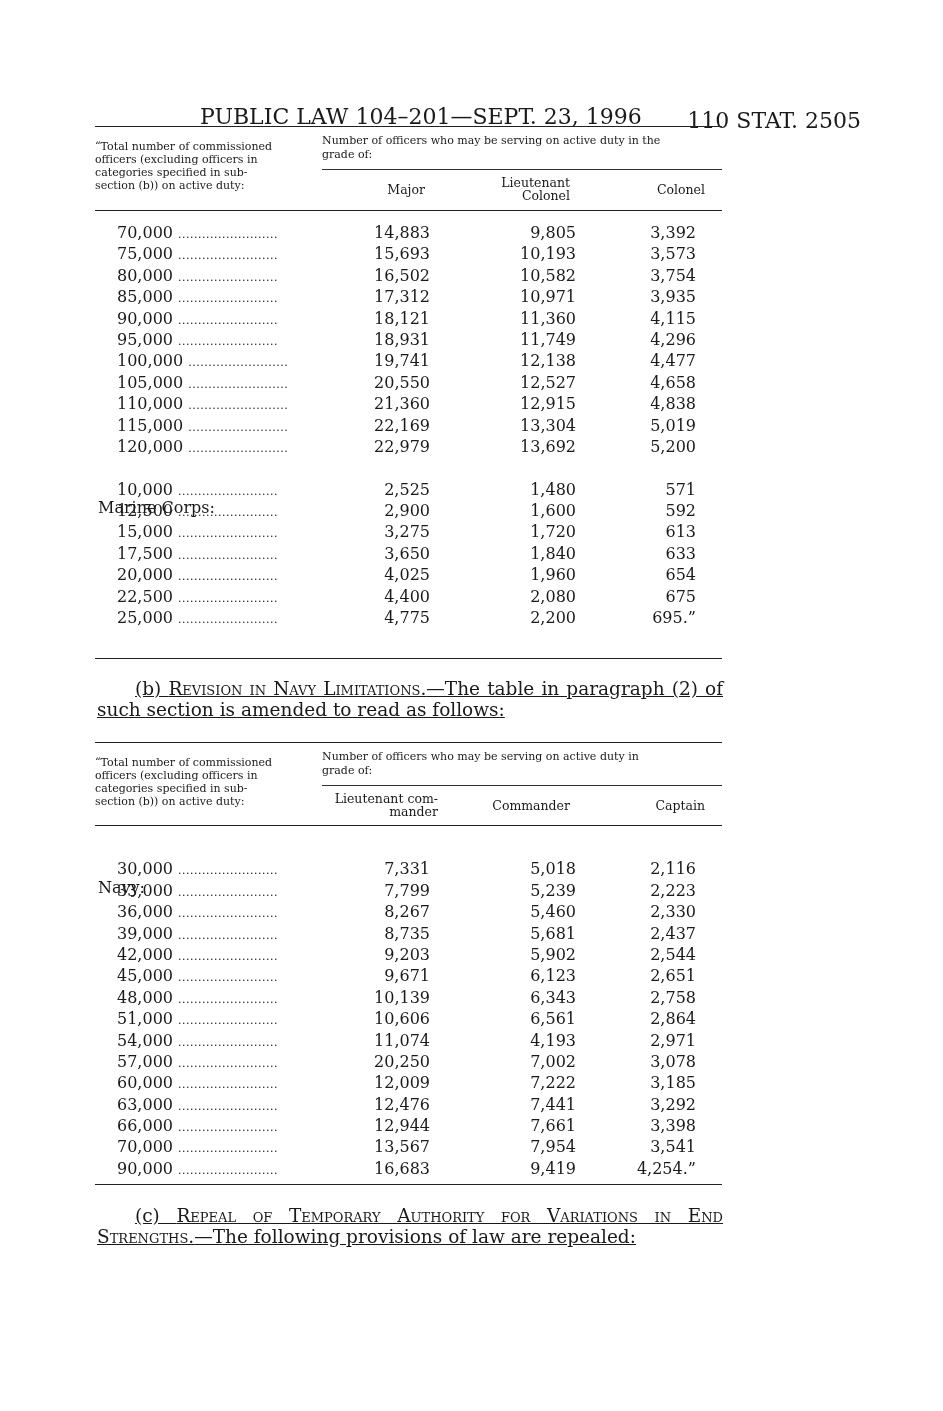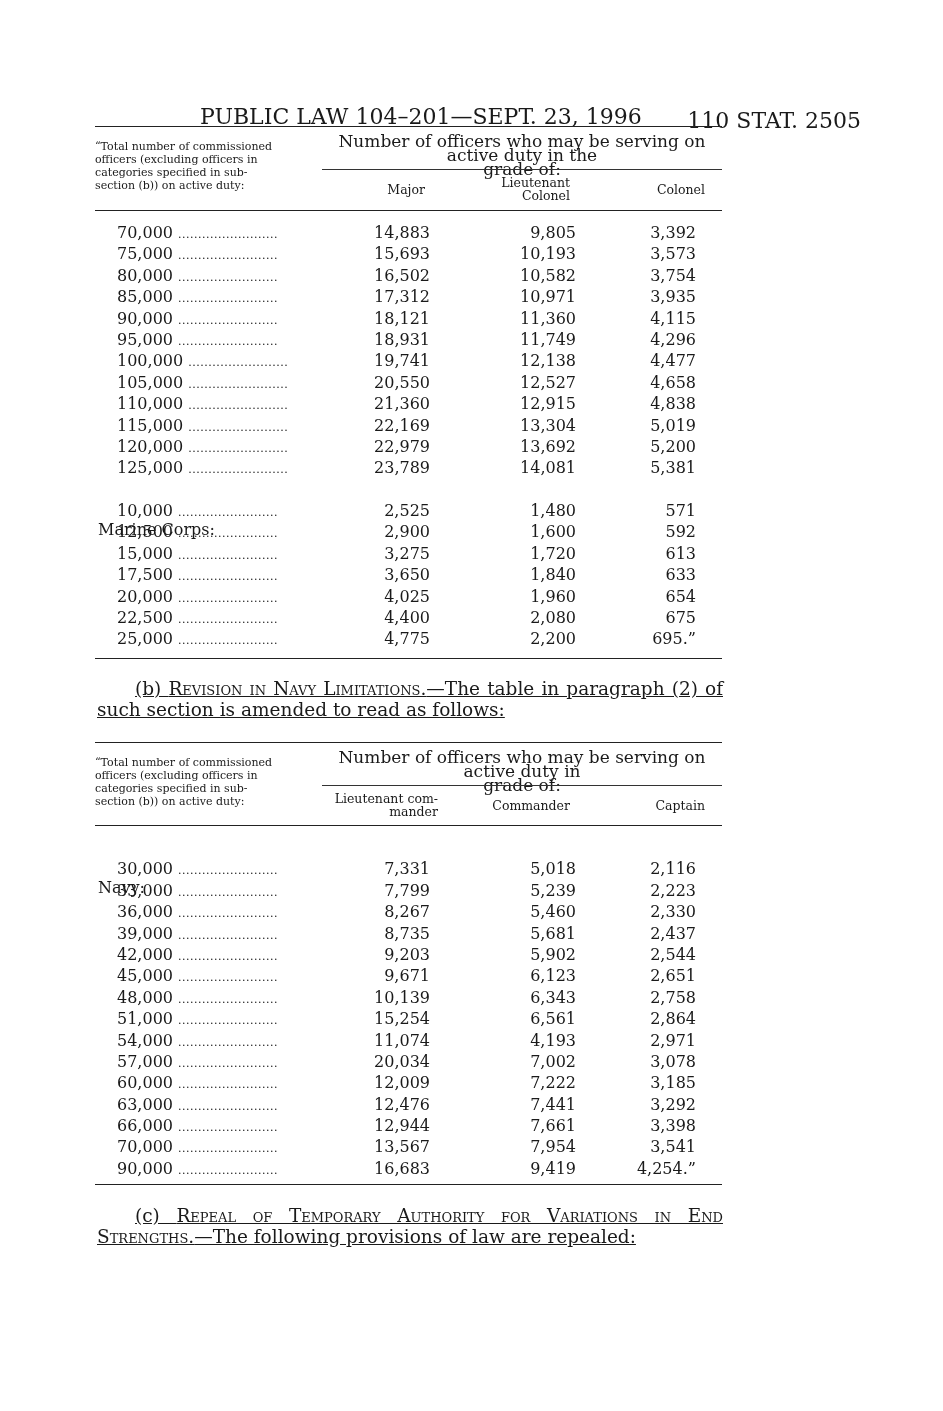--- a/index.html
+++ b/index.html
@@ -16,22 +16,22 @@
   .header .title { position: absolute; left: 0; top: 0; }
   .header .stat { position: absolute; right: 0; top: 4px; }
 
   .tbl { position: absolute; left: 95px; width: 627px; }
   .rule { position: absolute; left: 0; right: 0; height: 0; border-top: 1.5px solid #222; }
   .hdr-left {
     position: absolute; left: 0; width: 220px; text-align: left;
     font-size: 11px; line-height: 13px;
   }
   .hdr-group {
-    position: absolute; left: 227px; right: 0; text-align: center;
-    font-size: 17px; line-height: 14px;
+    position: absolute; left: 227px; right: 0; text-align: left;
+    font-size: 11px; line-height: 14px;
   }
   .hdr-sub { position: absolute; left: 227px; right: 0; border-top: 1px solid #333; }
   .colhdr {
     position: absolute; text-align: right; font-size: 12.5px; line-height: 13px;
   }
   .rows { position: absolute; left: 0; right: 0; }
   .row { position: relative; height: 21.4px; font-size: 16px; line-height: 21px; }
   .row .lbl { position: absolute; left: 22px; white-space: nowrap; }
   .row .lbl .dots { letter-spacing: 0.5px; font-size: 11px; }
   .row .v { position: absolute; text-align: right; }
@@ -140,26 +140,20 @@
           <span class="v c1">22,169</span>
           <span class="v c2">13,304</span>
           <span class="v c3">5,019</span>
         </div>
         <div class="row">
           <span class="lbl"><span>120,000</span> <span class="dots">.........................</span></span>
           <span class="v c1">22,979</span>
           <span class="v c2">13,692</span>
           <span class="v c3">5,200</span>
         </div>
-        <div class="row">
-          <span class="lbl"><span>125,000</span> <span class="dots">.........................</span></span>
-          <span class="v c1">23,789</span>
-          <span class="v c2">14,081</span>
-          <span class="v c3">5,381</span>
-        </div>
         <div class="row section">
           <span class="lbl">Marine Corps:</span>
         </div>
         <div class="row">
           <span class="lbl"><span>10,000</span> <span class="dots">.........................</span></span>
           <span class="v c1">2,525</span>
           <span class="v c2">1,480</span>
           <span class="v c3">571</span>
         </div>
         <div class="row">
@@ -271,33 +265,33 @@
           <span class="v c3">2,651</span>
         </div>
         <div class="row">
           <span class="lbl"><span>48,000</span> <span class="dots">.........................</span></span>
           <span class="v c1">10,139</span>
           <span class="v c2">6,343</span>
           <span class="v c3">2,758</span>
         </div>
         <div class="row">
           <span class="lbl"><span>51,000</span> <span class="dots">.........................</span></span>
-          <span class="v c1">15,254</span>
+          <span class="v c1">10,606</span>
           <span class="v c2">6,561</span>
           <span class="v c3">2,864</span>
         </div>
         <div class="row">
           <span class="lbl"><span>54,000</span> <span class="dots">.........................</span></span>
           <span class="v c1">11,074</span>
           <span class="v c2">4,193</span>
           <span class="v c3">2,971</span>
         </div>
         <div class="row">
           <span class="lbl"><span>57,000</span> <span class="dots">.........................</span></span>
-          <span class="v c1">20,034</span>
+          <span class="v c1">20,250</span>
           <span class="v c2">7,002</span>
           <span class="v c3">3,078</span>
         </div>
         <div class="row">
           <span class="lbl"><span>60,000</span> <span class="dots">.........................</span></span>
           <span class="v c1">12,009</span>
           <span class="v c2">7,222</span>
           <span class="v c3">3,185</span>
         </div>
         <div class="row">

